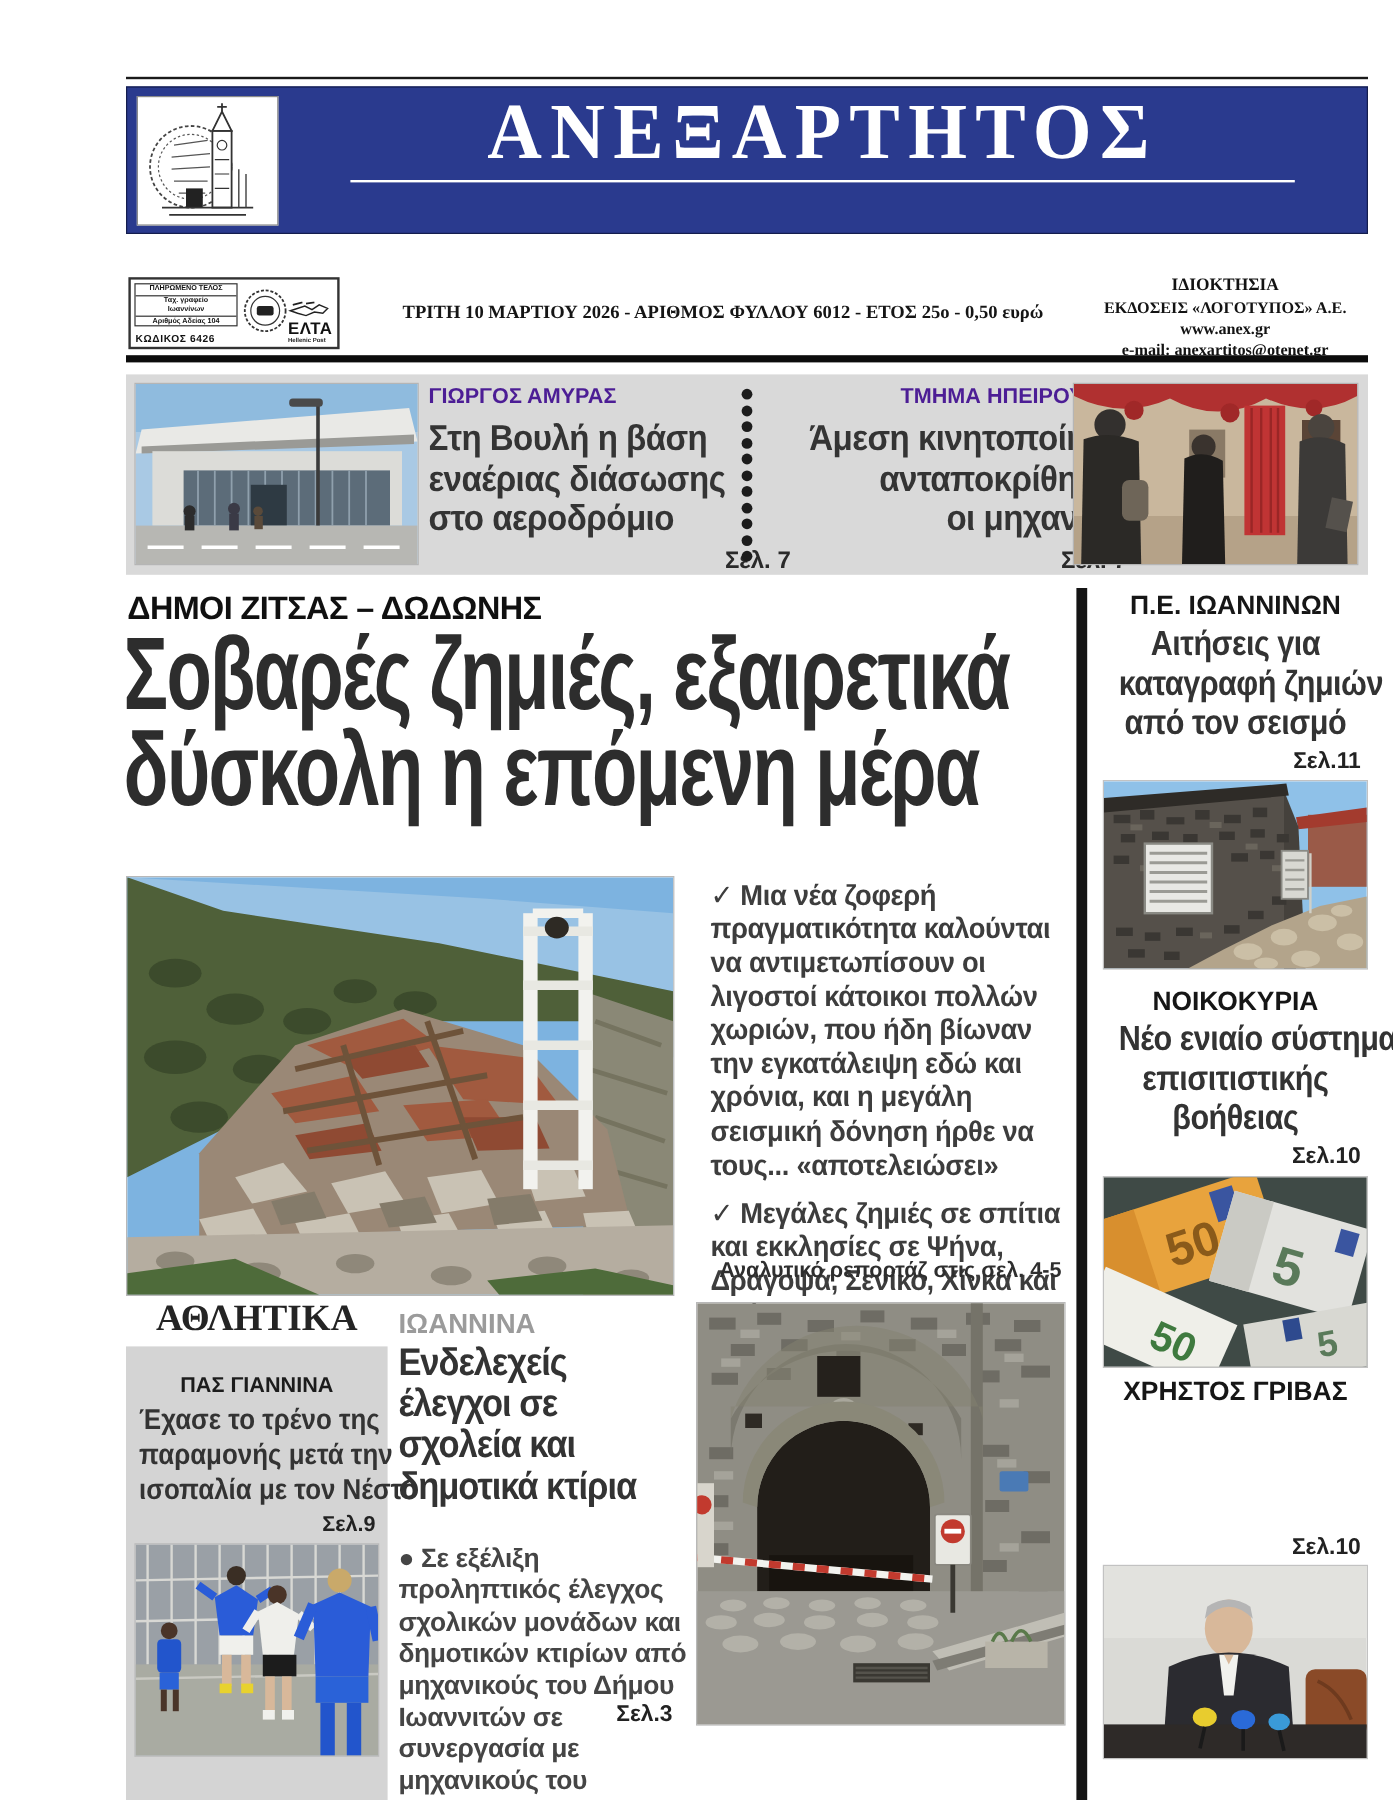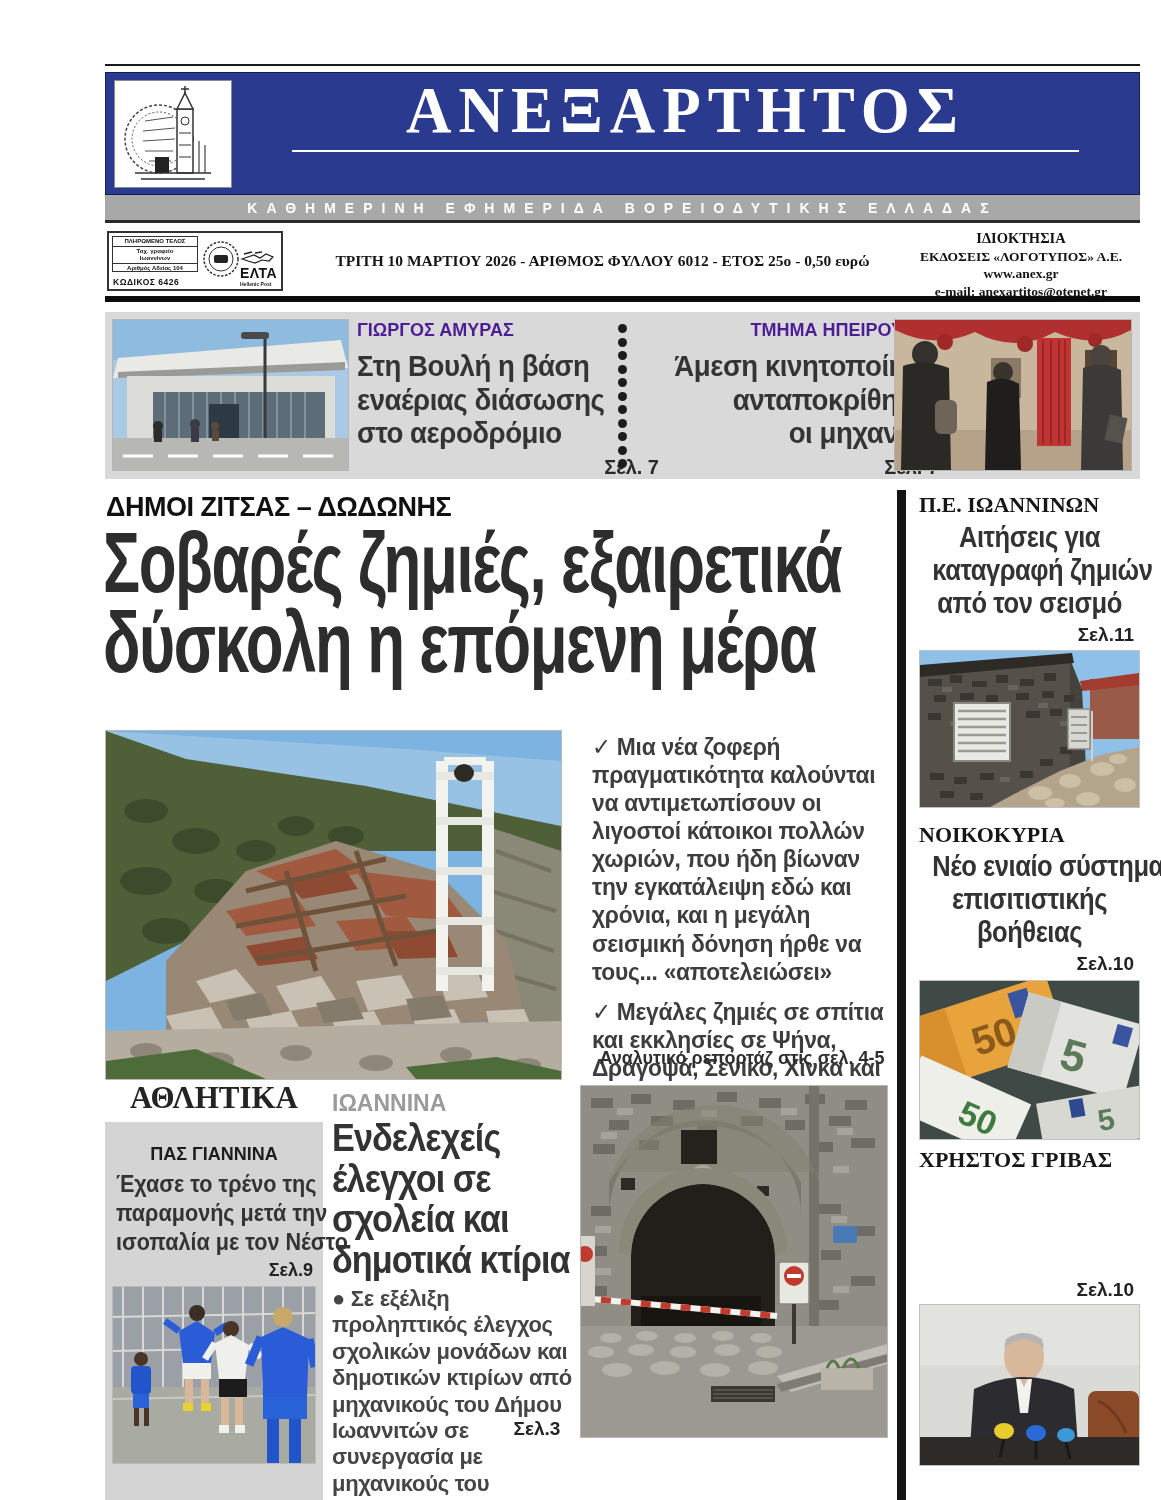--- a/index.html
+++ b/index.html
@@ -48,21 +48,21 @@
   #ts-dots span{width:9px;height:9px;border-radius:50%;background:#1c1c1c;}
   #ts-text-r{position:absolute;left:546px;top:8px;width:292px;text-align:right;}
 
   
   #lead-kicker{left:64px;top:492px;font-size:27px;font-weight:900;color:#101010;letter-spacing:-0.5px;}
   #lead-head{left:61px;top:523px;width:810px;font-size:86px;font-weight:900;color:#2d2d2d;
              line-height:0.93;letter-spacing:-2px;transform:scaleX(0.72);transform-origin:left top;white-space:nowrap;}
   #vbar{left:855px;top:490px;width:9px;height:1010px;background:#141414;}
 
   
-  .rc-kicker{position:absolute;left:877px;width:221px;text-align:left;font-size:22px;font-weight:800;color:#161616;font-family:Liberation Serif, serif;}
+  .rc-kicker{position:absolute;left:877px;width:221px;text-align:center;font-size:22px;font-weight:800;color:#161616;}
   .rc-head{position:absolute;left:877px;width:221px;text-align:center;font-size:29px;font-weight:800;
            color:#333;line-height:1.14;letter-spacing:-0.5px;}
   .rc-head div{white-space:nowrap;transform:scaleX(0.88);transform-origin:center;}
   .rc-page{position:absolute;left:877px;width:215px;text-align:right;font-size:19px;font-weight:800;color:#222;}
   .rc-photo{position:absolute;left:877px;width:221px;border:1px solid #c2c2c2;box-sizing:border-box;}
 
   
   #lead-photo{left:63px;top:730px;width:457px;height:350px;border:1px solid #b8b8b8;box-sizing:border-box;}
   #bullets{left:550px;top:733px;width:322px;transform:scaleX(0.95);transform-origin:left top;}
   .bullet{font-size:24px;font-weight:700;color:#3d3d3d;line-height:1.17;letter-spacing:-0.3px;margin-bottom:12px;}
@@ -73,21 +73,21 @@
                 font-size:31px;font-weight:900;color:#242424;letter-spacing:0px;}
   #sports-box{left:63px;top:1122px;width:218px;height:378px;background:#d4d4d4;}
   #sports-kicker{position:absolute;left:0;top:22px;width:100%;text-align:center;font-size:18px;font-weight:800;color:#1c1c1c;}
   #sports-head{position:absolute;left:0;top:48px;width:100%;text-align:center;font-size:24px;font-weight:800;color:#333;line-height:1.2;}
   #sports-head div{white-space:nowrap;transform:scaleX(0.9);transform-origin:center;}
   #sports-page{position:absolute;right:10px;top:138px;font-size:18px;font-weight:800;color:#222;}
   #football-photo{position:absolute;left:7px;top:164px;width:204px;height:178px;border:1px solid #bbb;box-sizing:border-box;}
 
   
   #io-kicker{left:290px;top:1090px;font-size:23px;font-weight:800;color:#9b9b9b;}
-  #io-head{left:290px;top:1118px;width:250px;font-size:38px;font-weight:800;color:#333;line-height:1.07;letter-spacing:-1px;}
+  #io-head{left:290px;top:1118px;width:250px;font-size:32px;font-weight:800;color:#333;line-height:1.07;letter-spacing:-1px;}
   #io-head div{white-space:nowrap;transform:scaleX(0.9);transform-origin:left center;}
   #io-body{left:290px;top:1286px;width:248px;font-size:22px;font-weight:700;color:#454545;line-height:1.2;letter-spacing:-0.3px;}
   #io-page{left:455px;top:1418px;width:80px;text-align:center;font-size:19px;font-weight:800;color:#222;}
 
   #castle-photo{left:538px;top:1085px;width:308px;height:353px;border:1px solid #b8b8b8;box-sizing:border-box;}
   svg{display:block;}
 </style>
 </head>
 <body>
 
@@ -109,21 +109,20 @@
         <rect x="40" y="76" width="14" height="16" fill="#222"></rect>
         <path d="M20 92 L96 92 M26 98 L90 98" stroke="#333" stroke-width="1.5"></path>
         <path d="M84 60 L84 92 M90 64 L90 92" stroke="#444" stroke-width="1.2"></path>
       </svg>
     </div>
     <div class="abs" id="mh-text">
       <div id="mh-title" class="serif">ΑΝΕΞΑΡΤΗΤΟΣ</div>
       <div id="mh-rule"></div>
     </div>
   </div>
-  <div class="abs" id="tagline">ΚΑΘΗΜΕΡΙΝΗ ΕΦΗΜΕΡΙΔΑ ΒΟΡΕΙΟΔΥΤΙΚΗΣ ΕΛΛΑΔΑΣ</div>
 
   <div class="abs" id="infobar">
     <div class="abs" id="postal">
       <div class="permit-box">
         <div class="permit-row">ΠΛΗΡΩΜΕΝΟ ΤΕΛΟΣ</div>
         <div class="permit-row">
           <span>Ταχ. γραφείο</span><br>
           <span>Ιωαννίνων</span>
         </div>
         <div class="permit-row">Αριθμός Αδείας 104</div>

